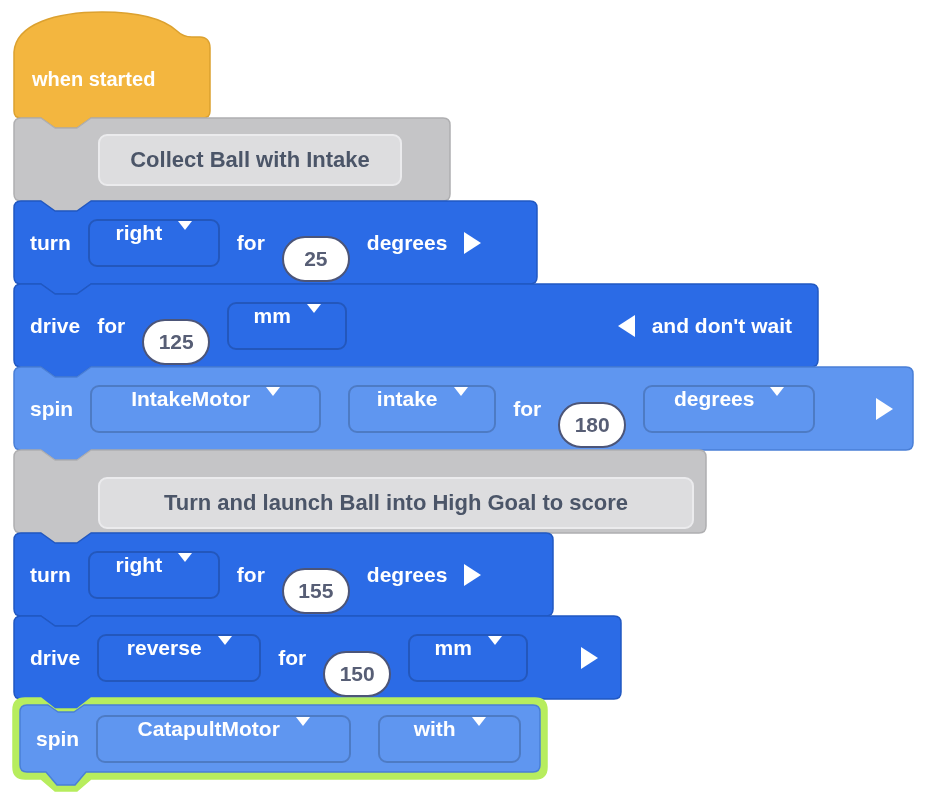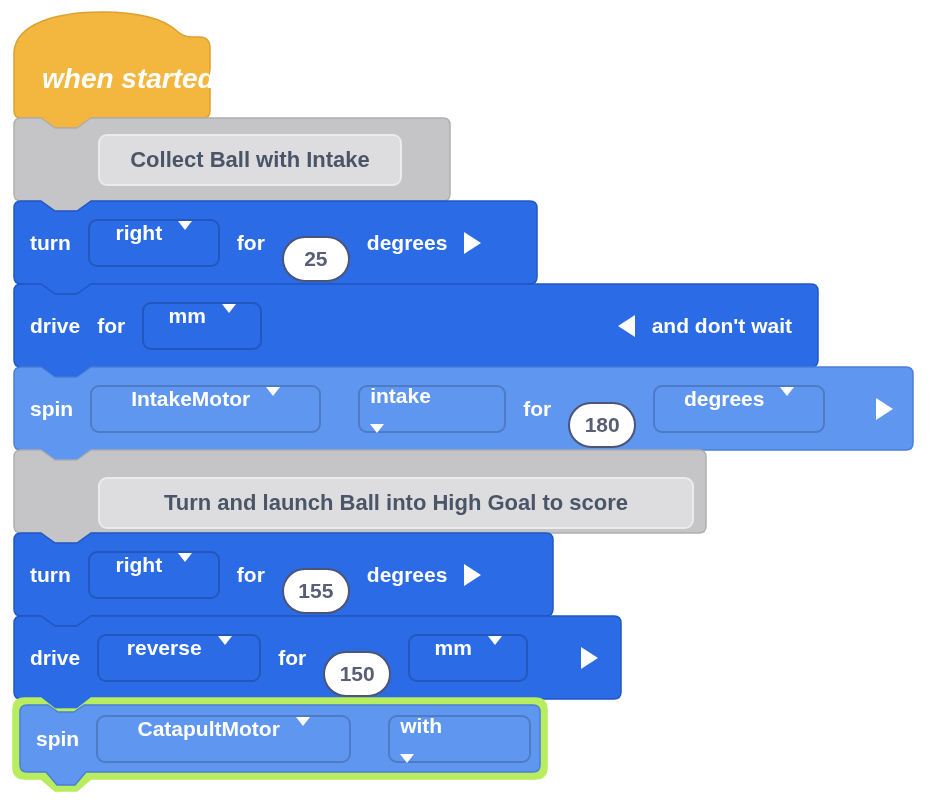--- a/index.html
+++ b/index.html
@@ -20,31 +20,31 @@
           height:46px; min-width:68px; padding:0 14px; display:flex;
           align-items:center; justify-content:center; color:#575E75;
           font-size:21px; cursor:text;margin-top:32px; }
   .tri-r { width:0; height:0; border-top:11px solid transparent;
            border-bottom:11px solid transparent; border-left:17px solid #fff;
            cursor:pointer; }
   .tri-l { width:0; height:0; border-top:11px solid transparent;
            border-bottom:11px solid transparent; border-right:17px solid #fff;
            cursor:pointer; }
   .mlauto { margin-left:auto; }
-  .ml10 { margin-left:20px;flex-direction:column; }
+  .ml10 { margin-left:10px; }
   .mw132{min-width:132px}.mw171{min-width:171px}.mw120{min-width:120px}
   .mw231{min-width:231px}.mw148{min-width:148px}.mw172{min-width:172px}
   .mw255{min-width:255px}.mw143{min-width:143px}.mw164{min-width:164px}
   .comment-ov { color:#4B5568; }
   .comment-field { background:#DDDDDF; border:2px solid #EBEBED;
         border-radius:9px; height:52px; flex:1; margin-left:68px;
         margin-right:12px; display:flex; align-items:center;
         justify-content:center; font-size:22px; white-space:nowrap;
         cursor:text; }
-  .hat-ov { font-size:28px; padding-left:28px;font-style:italic; }
+  .hat-ov { font-size:20px; padding-left:18px; }
 </style>
 </head>
 <body>
 
 <div id="stage">
   <svg id="canvas" width="930" height="810">
       <path d="M 14,111 L 14,52 C 16,24 56,12 102,12 C 144,12 166,21 177,31 C 181,35 186,37 192,37 L 200,37 C 206,37 210,41 210,48 L 210,111 Q 210,118 203,118 L 91,118 L 77,128 L 55,128 L 41,118 L 21,118 Q 14,118 14,111 Z" fill="#F3B63F" stroke="#DCA12F" stroke-width="1.5" stroke-linejoin="round"></path>
       <path d="M 21,118 L 41,118 L 55,128 L 77,128 L 91,118 L 443,118 Q 450,118 450,125 L 450,194 Q 450,201 443,201 L 91,201 L 77,211 L 55,211 L 41,201 L 21,201 Q 14,201 14,194 L 14,125 Q 14,118 21,118 Z" fill="#C5C5C7" stroke="#AFAFB1" stroke-width="1.5" stroke-linejoin="round"></path>
       <path d="M 21,201 L 41,201 L 55,211 L 77,211 L 91,201 L 530,201 Q 537,201 537,208 L 537,277 Q 537,284 530,284 L 91,284 L 77,294 L 55,294 L 41,284 L 21,284 Q 14,284 14,277 L 14,208 Q 14,201 21,201 Z" fill="#2B6BE6" stroke="#2158C2" stroke-width="1.5" stroke-linejoin="round"></path>
       <path d="M 21,284 L 41,284 L 55,294 L 77,294 L 91,284 L 811,284 Q 818,284 818,291 L 818,360 Q 818,367 811,367 L 91,367 L 77,377 L 55,377 L 41,367 L 21,367 Q 14,367 14,360 L 14,291 Q 14,284 21,284 Z" fill="#2B6BE6" stroke="#2158C2" stroke-width="1.5" stroke-linejoin="round"></path>
@@ -76,20 +76,23 @@
     <div class="oval">
       <span>25</span>
     </div>
     <span class="lbl">degrees</span>
     <span class="tri-r"></span>
   </div>
 
   <div class="ov" style="left:14px;top:284px;width:804px;height:83px;padding-right:26px">
     <span class="lbl">drive</span>
     <span class="lbl">for</span>
+    <div class="oval">
+      <span>125</span>
+    </div>
     <div class="dd mw120">
       <span class="lbl">mm</span>
       <span class="caret"></span>
     </div>
     <span class="tri-l mlauto"></span>
     <span class="lbl">and don't wait</span>
   </div>
 
   <div class="ov" style="left:14px;top:367px;width:899px;height:83px;padding-right:20px">
     <span class="lbl">spin</span>

